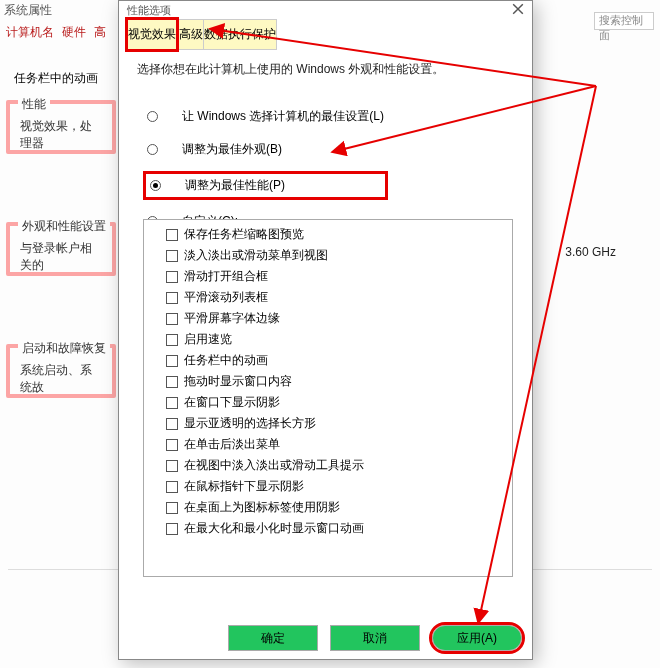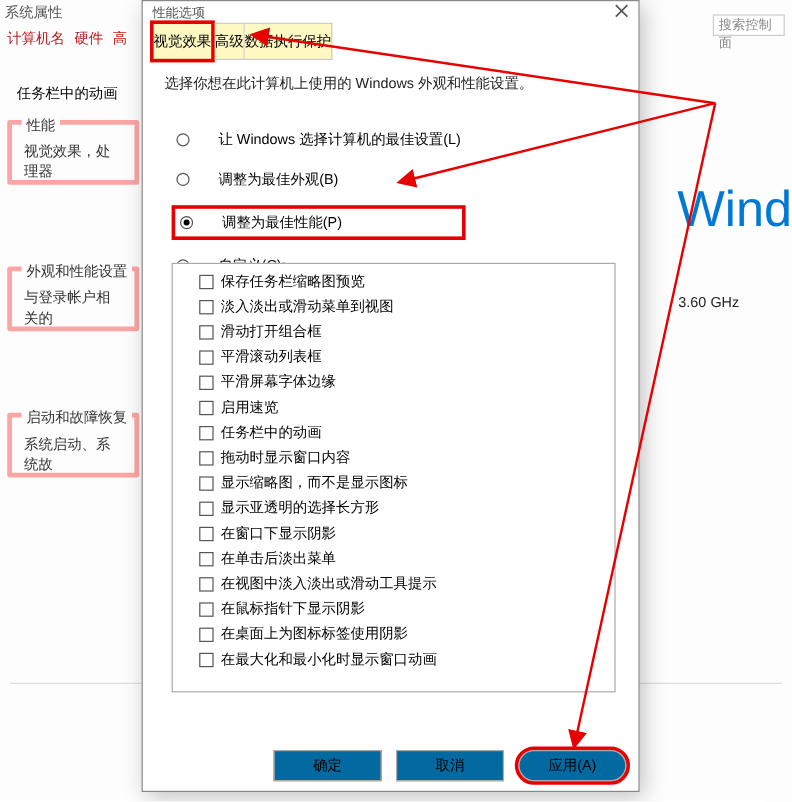--- a/index.html
+++ b/index.html
@@ -198,21 +198,21 @@
     position: absolute;
     bottom: 8px;
     right: 10px;
     display: flex;
     gap: 12px;
   }
   .dlg-btn {
     width: 90px;
     height: 26px;
     border: 1px solid #aaa;
-    background: #0369a1;
+    background: #22c55e;
     font-size: 12px;
     display: flex;
     align-items: center;
     justify-content: center;
   }
   .dlg-btn.highlight {
     outline: 3px solid #e60000;
     border-radius: 13px;
   }
 
@@ -244,21 +244,20 @@
   </div>
   <div class="bg-group" style="left:6px; top:222px; width:110px; height:54px;">
     <div class="bg-group-title">外观和性能设置</div>
     <div class="bg-group-body">与登录帐户相关的</div>
   </div>
   <div class="bg-group" style="left:6px; top:344px; width:110px; height:54px;">
     <div class="bg-group-title">启动和故障恢复</div>
     <div class="bg-group-body">系统启动、系统故</div>
   </div>
 
-  <div class="bg-wind">Wind</div>
   <div class="bg-ghz">3.60 GHz</div>
   <div class="bg-bottom-line"></div>
 </div>
 
 <div class="dlg">
   <div class="dlg-title">性能选项</div>
   <div class="dlg-close">
     <svg viewBox="0 0 10 10" width="12" height="12">
         <line x1="1" y1="1" x2="9" y2="9" stroke="#555" stroke-width="1.2"></line>
         <line x1="9" y1="1" x2="1" y2="9" stroke="#555" stroke-width="1.2"></line>
@@ -320,29 +319,25 @@
       <div class="chk-row">
         <span class="chk-box"></span>
         <span>任务栏中的动画</span>
       </div>
       <div class="chk-row">
         <span class="chk-box"></span>
         <span>拖动时显示窗口内容</span>
       </div>
       <div class="chk-row">
         <span class="chk-box"></span>
-        <span>显示缩略图，而不是显示图标</span>
+        <span>在窗口下显示阴影</span>
       </div>
       <div class="chk-row">
         <span class="chk-box"></span>
         <span>显示亚透明的选择长方形</span>
-      </div>
-      <div class="chk-row">
-        <span class="chk-box"></span>
-        <span>在窗口下显示阴影</span>
       </div>
       <div class="chk-row">
         <span class="chk-box"></span>
         <span>在单击后淡出菜单</span>
       </div>
       <div class="chk-row">
         <span class="chk-box"></span>
         <span>在视图中淡入淡出或滑动工具提示</span>
       </div>
       <div class="chk-row">

